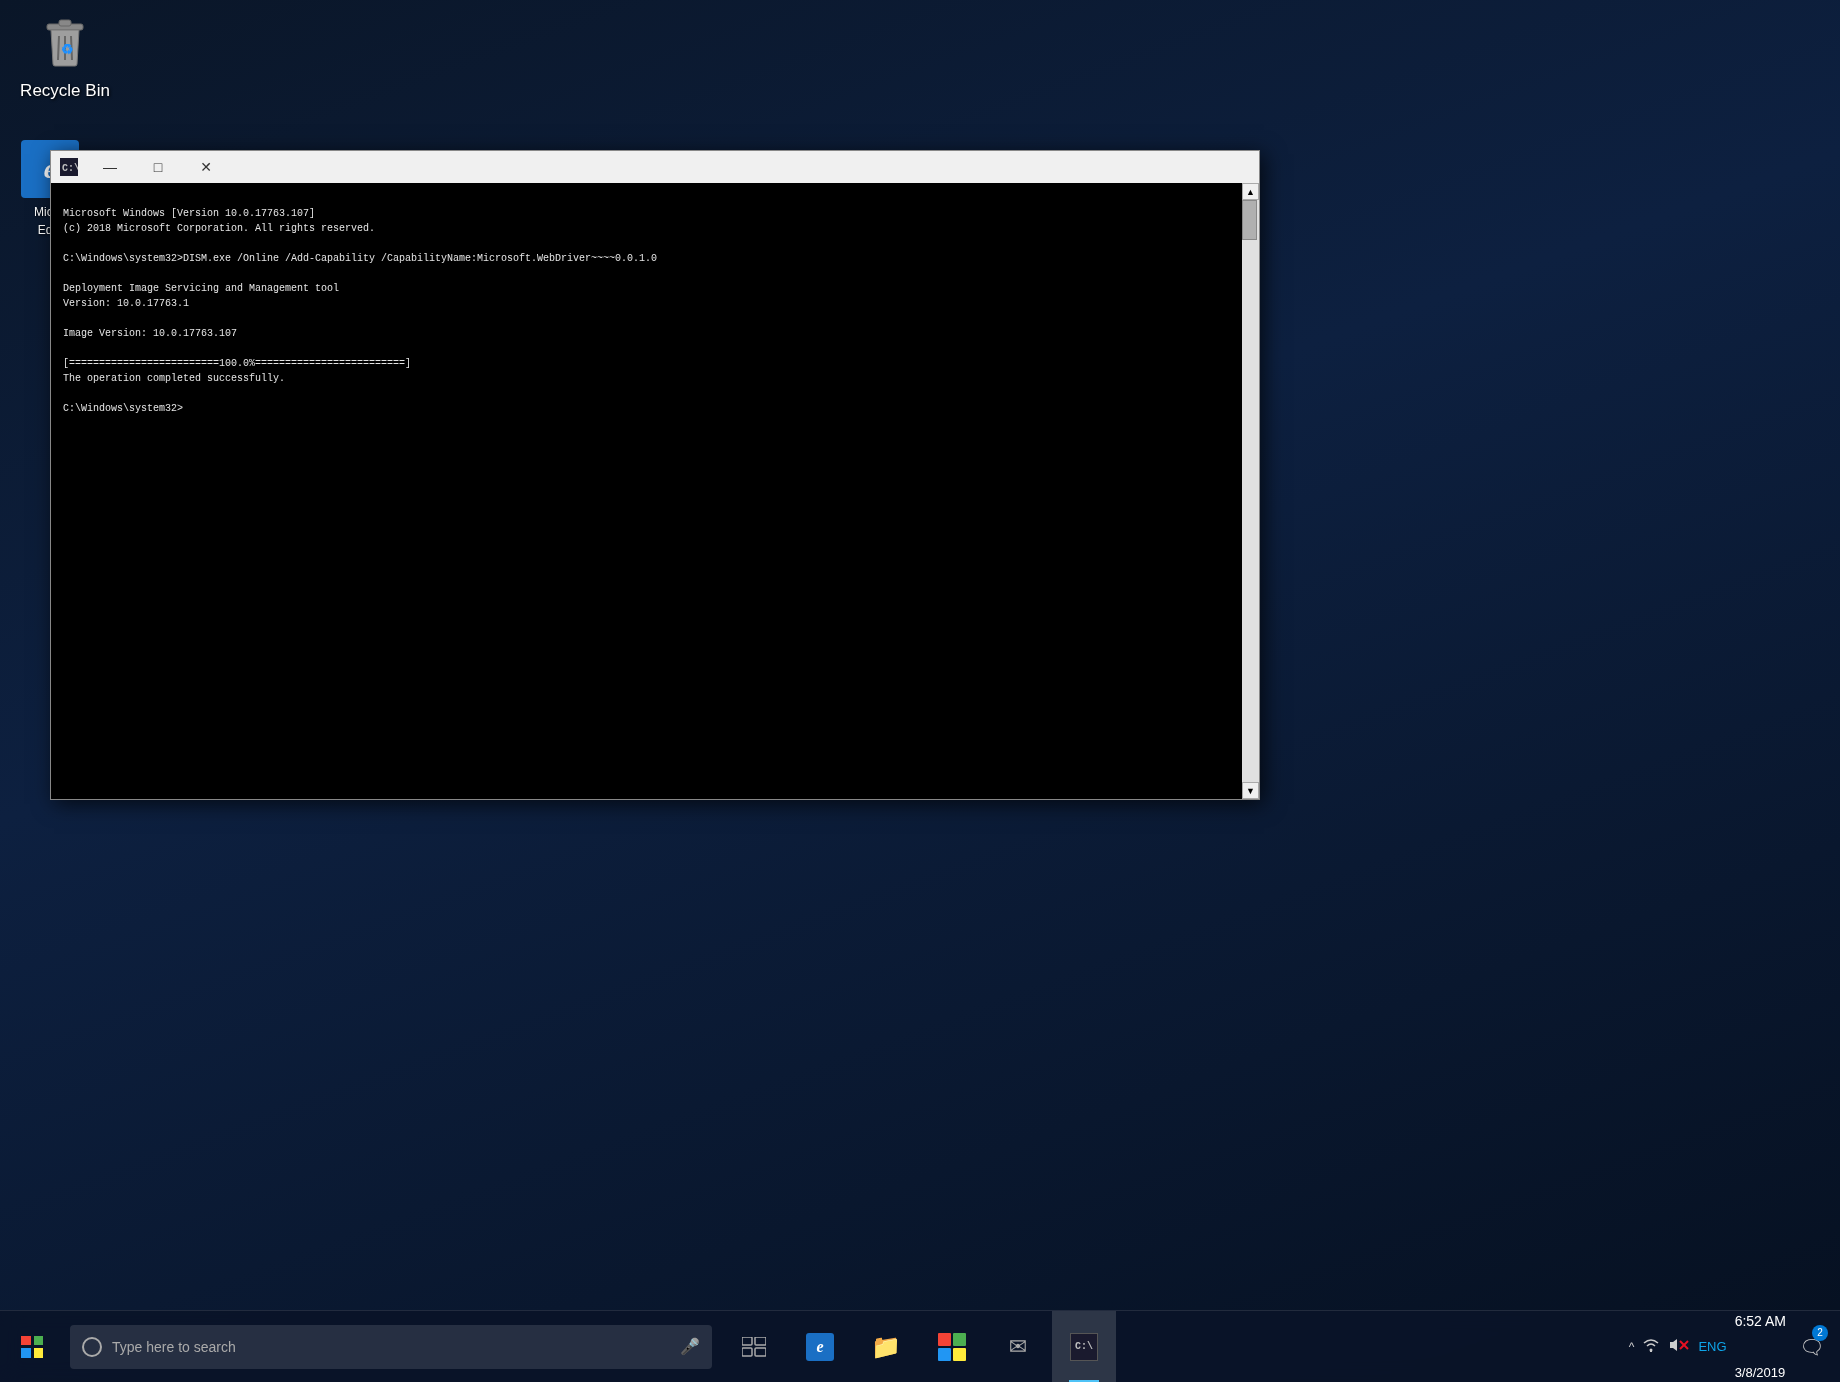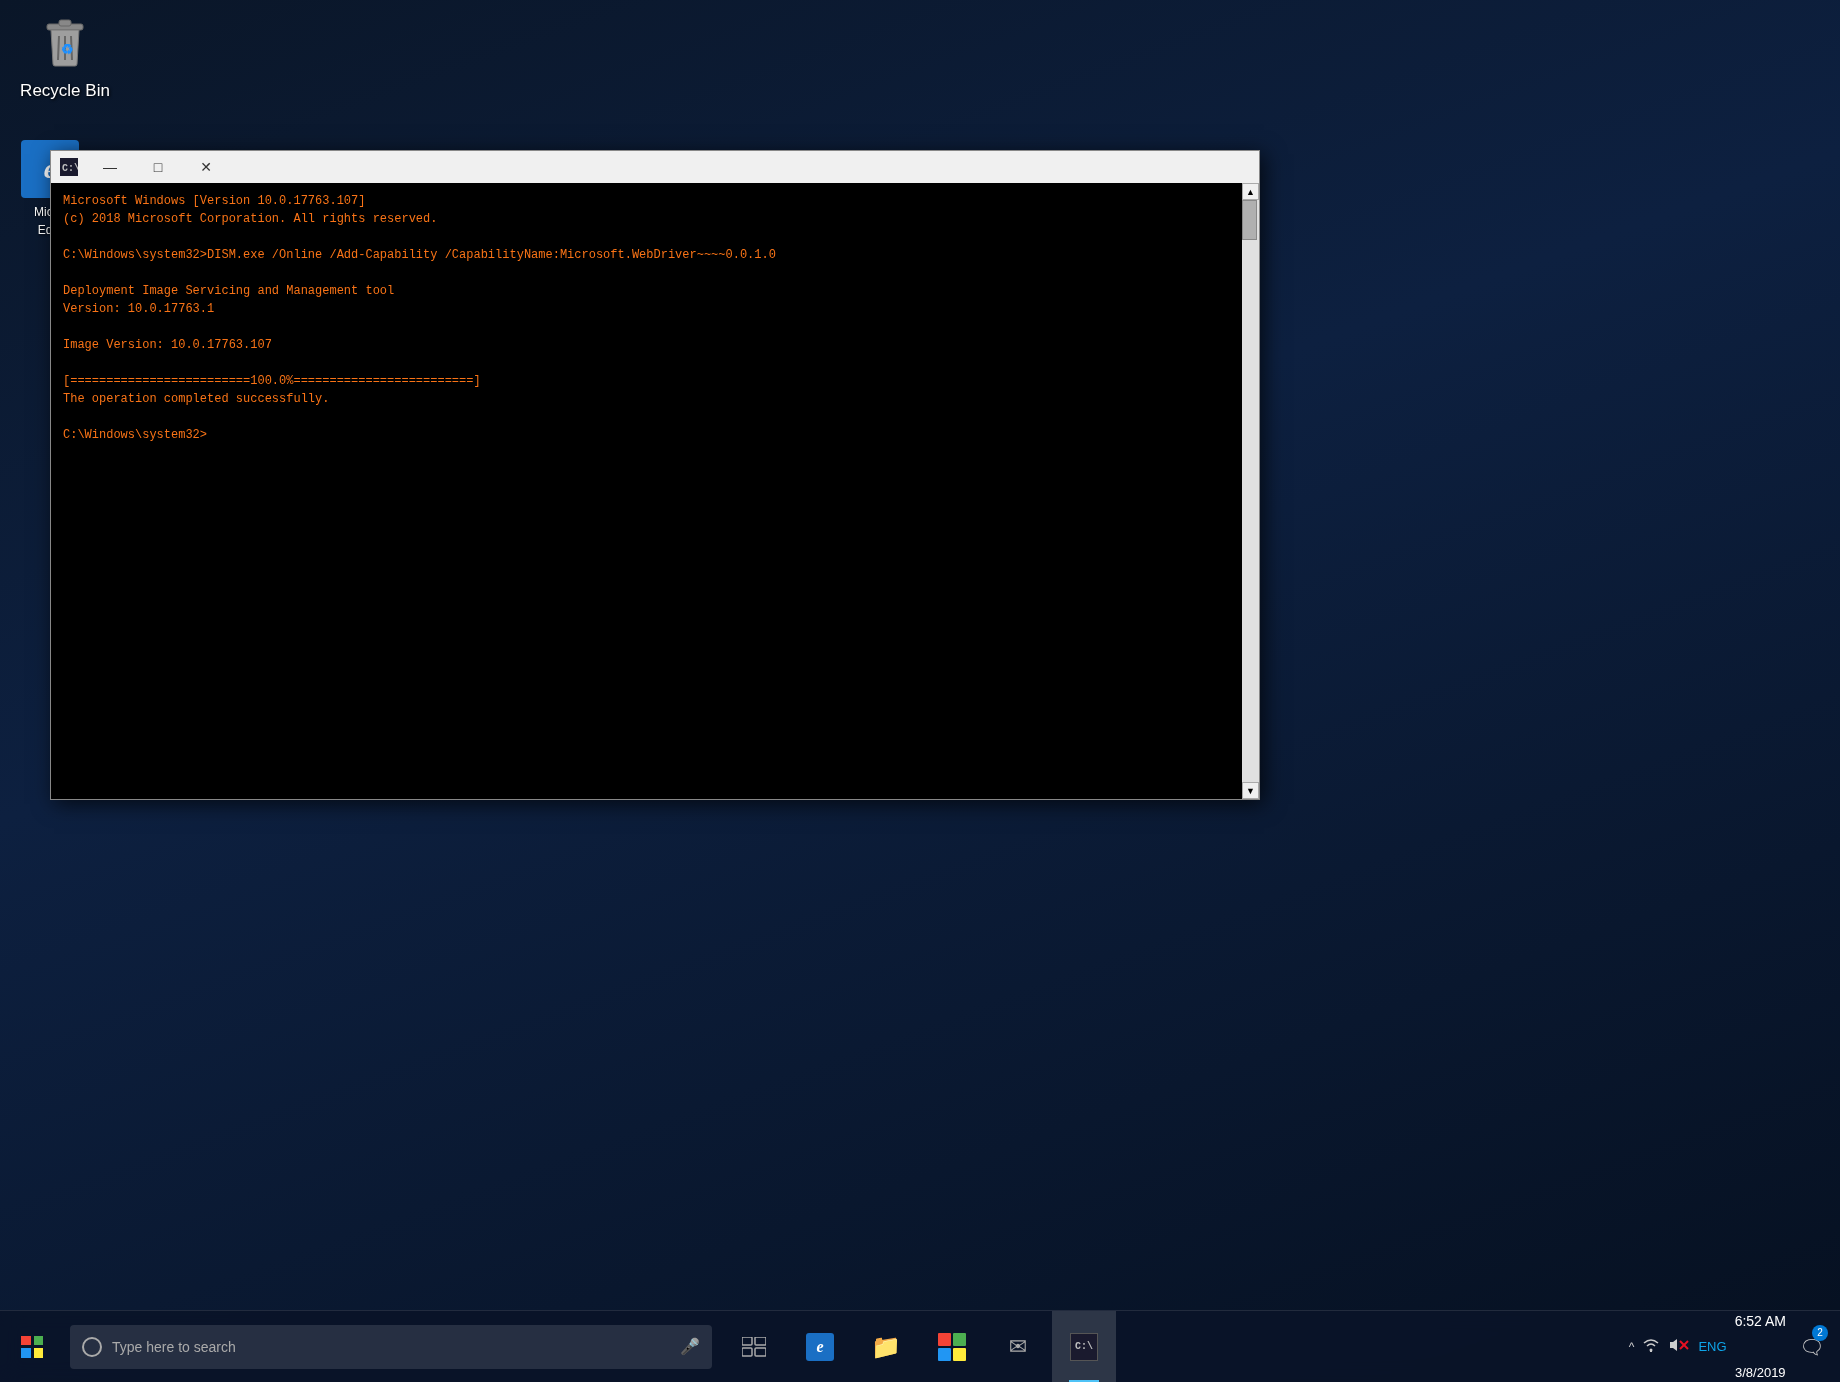--- a/index.html
+++ b/index.html
@@ -132,24 +132,24 @@
 
     #cmd-body {
       flex: 1;
       background: #000;
       display: flex;
       overflow: hidden;
     }
 
     #cmd-content {
       flex: 1;
-      padding: 9px 12px;
-      color: #f97316;
+      padding: 23px 12px;
+      color: #e5e5e5;
       font-family: 'Courier New', Consolas, monospace;
-      font-size: 12px;
+      font-size: 10px;
       line-height: 1.5;
       overflow-y: auto;
       white-space: pre-wrap;
     }
 
     #cmd-scrollbar {
       width: 17px;
       background: #f0f0f0;
       display: flex;
       flex-direction: column;
@@ -363,21 +363,21 @@
       font-size: 16px;
       cursor: pointer;
     }
 
     .lang-text {
       color: #0ea5e9;
       font-size: 13px;
     }
 
     #clock {
-      text-align: center;
+      text-align: left;
       cursor: pointer;
     }
     .clock-time {
       color: #fff;
       font-size: 14px;
       display: block;
     }
     .clock-date {
       color: #fff;
       font-size: 13px;

